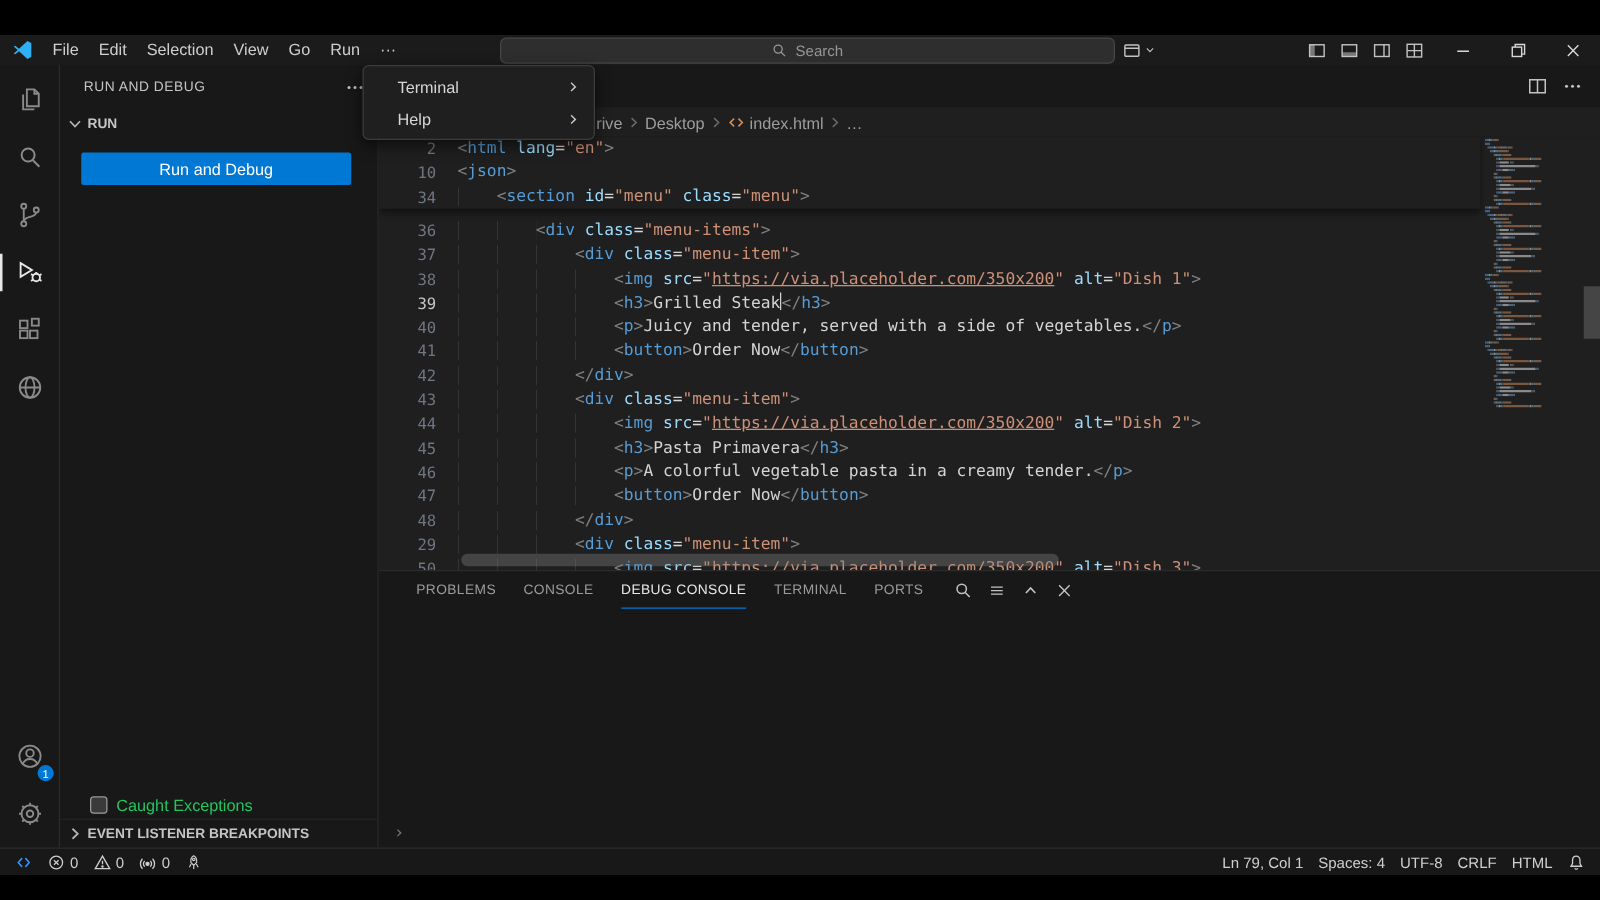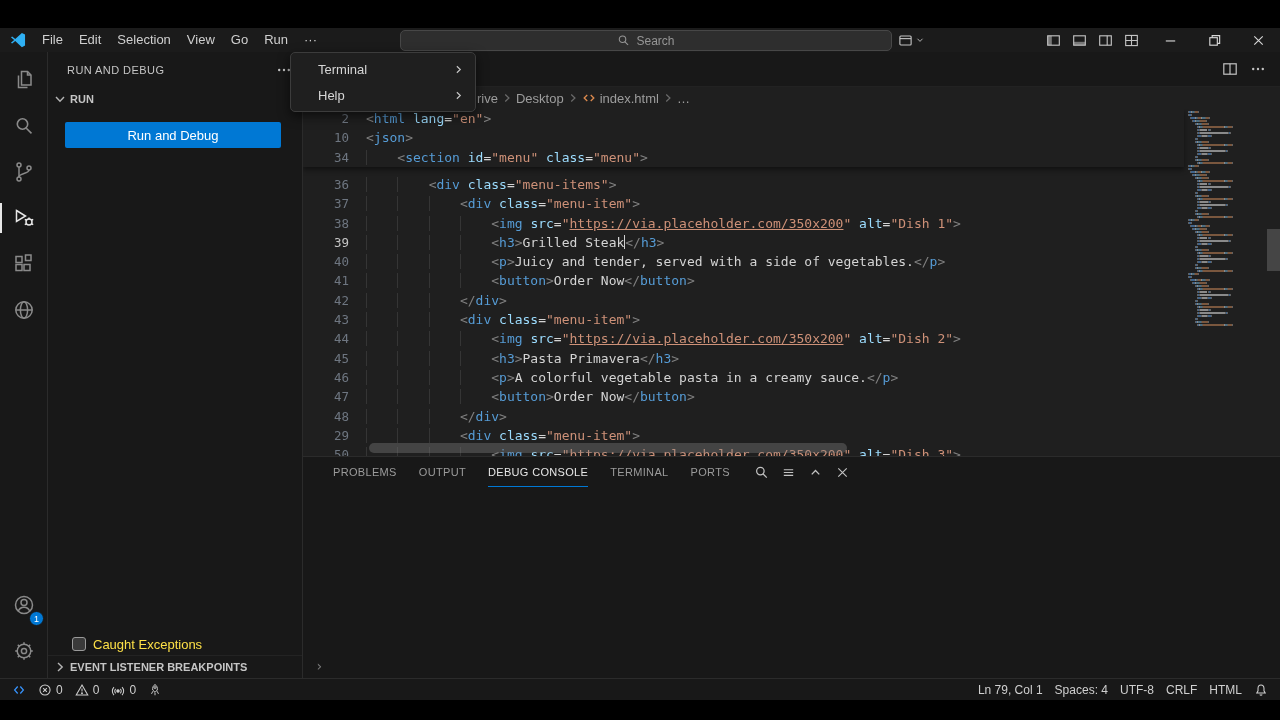--- a/index.html
+++ b/index.html
@@ -53,21 +53,21 @@
   .sb-header .icon{margin-left:auto;width:16px;height:16px;color:#c5c5c5}
   .sb-run-row{display:flex;align-items:center;height:22px;padding-left:4px;margin-top:4px;font-size:11px;font-weight:bold;color:#c5c5c5}
   .sb-run-row .icon{width:16px;height:16px;color:#b5b5b5;margin-right:2px}
   .run-btn{margin:12px 21px 0 17px;height:26px;background:#0078d4;border:none;border-radius:2px;color:#fff;font-size:13px;
     font-family:"Liberation Sans",sans-serif;cursor:pointer}
   .hint{margin:12px 17px 0 17px;font-size:13px;line-height:18px;color:#c5c5c5}
   .hint a{color:#4daafc;text-decoration:none;cursor:pointer}
   .sb-bottom{margin-top:auto}
   .sb-sec{display:flex;align-items:center;height:22px;font-size:11px;font-weight:bold;color:#c5c5c5;border-top:1px solid #232323;padding-left:4px}
   .sb-sec .icon{width:16px;height:16px;color:#b5b5b5;margin-right:2px}
-  .bp-row{display:flex;align-items:center;height:22px;padding-left:24px;font-size:13px;color:#fde047}
+  .bp-row{display:flex;align-items:center;height:22px;padding-left:24px;font-size:13px;color:#22c55e}
   .bp-box{width:14px;height:14px;border:1px solid #9a9a9a;border-radius:3px;background:#3a3a3a;margin-right:7px;box-sizing:border-box}
 
   
   .editor-col{flex:1;display:flex;flex-direction:column;min-width:0}
   .tabbar{height:34px;background:#181818;display:flex;align-items:center;justify-content:flex-end;border-bottom:1px solid #222}
   .tab-actions{display:flex;align-items:center;gap:12px;padding-right:14px;color:#c3c3c3}
   .tab-actions .icon{width:16px;height:16px}
   .breadcrumbs{height:22px;background:#1f1f1f;display:flex;align-items:center;padding-left:172px;font-size:13px;color:#9d9d9d}
   .bc-item{padding:0 2px;display:flex;align-items:center;gap:4px}
   .bc-sep{width:14px;height:14px;color:#6a6a6a}
@@ -440,21 +440,21 @@
             <div class="code-line"><span class="ln">36</span><span class="codetext"><span class="tk-ws">        </span><span class="tk-p">&lt;</span><span class="tk-tag">div</span><span class="tk-txt"> </span><span class="tk-attr">class</span><span class="tk-eq">=</span><span class="tk-str">"menu-items"</span><span class="tk-p">&gt;</span></span></div>
             <div class="code-line"><span class="ln">37</span><span class="codetext"><span class="tk-ws">            </span><span class="tk-p">&lt;</span><span class="tk-tag">div</span><span class="tk-txt"> </span><span class="tk-attr">class</span><span class="tk-eq">=</span><span class="tk-str">"menu-item"</span><span class="tk-p">&gt;</span></span></div>
             <div class="code-line"><span class="ln">38</span><span class="codetext"><span class="tk-ws">                </span><span class="tk-p">&lt;</span><span class="tk-tag">img</span><span class="tk-txt"> </span><span class="tk-attr">src</span><span class="tk-eq">=</span><span class="tk-str">"</span><span class="tk-link">https://via.placeholder.com/350x200</span><span class="tk-str">"</span><span class="tk-txt"> </span><span class="tk-attr">alt</span><span class="tk-eq">=</span><span class="tk-str">"Dish 1"</span><span class="tk-p">&gt;</span></span></div>
             <div class="code-line cursor-line"><span class="ln">39</span><span class="codetext"><span class="tk-ws">                </span><span class="tk-p">&lt;</span><span class="tk-tag">h3</span><span class="tk-p">&gt;</span><span class="tk-txt">Grilled Steak</span><span class="caret"></span><span class="tk-p">&lt;/</span><span class="tk-tag">h3</span><span class="tk-p">&gt;</span></span></div>
             <div class="code-line"><span class="ln">40</span><span class="codetext"><span class="tk-ws">                </span><span class="tk-p">&lt;</span><span class="tk-tag">p</span><span class="tk-p">&gt;</span><span class="tk-txt">Juicy and tender, served with a side of vegetables.</span><span class="tk-p">&lt;/</span><span class="tk-tag">p</span><span class="tk-p">&gt;</span></span></div>
             <div class="code-line"><span class="ln">41</span><span class="codetext"><span class="tk-ws">                </span><span class="tk-p">&lt;</span><span class="tk-tag">button</span><span class="tk-p">&gt;</span><span class="tk-txt">Order Now</span><span class="tk-p">&lt;/</span><span class="tk-tag">button</span><span class="tk-p">&gt;</span></span></div>
             <div class="code-line"><span class="ln">42</span><span class="codetext"><span class="tk-ws">            </span><span class="tk-p">&lt;/</span><span class="tk-tag">div</span><span class="tk-p">&gt;</span></span></div>
             <div class="code-line"><span class="ln">43</span><span class="codetext"><span class="tk-ws">            </span><span class="tk-p">&lt;</span><span class="tk-tag">div</span><span class="tk-txt"> </span><span class="tk-attr">class</span><span class="tk-eq">=</span><span class="tk-str">"menu-item"</span><span class="tk-p">&gt;</span></span></div>
             <div class="code-line"><span class="ln">44</span><span class="codetext"><span class="tk-ws">                </span><span class="tk-p">&lt;</span><span class="tk-tag">img</span><span class="tk-txt"> </span><span class="tk-attr">src</span><span class="tk-eq">=</span><span class="tk-str">"</span><span class="tk-link">https://via.placeholder.com/350x200</span><span class="tk-str">"</span><span class="tk-txt"> </span><span class="tk-attr">alt</span><span class="tk-eq">=</span><span class="tk-str">"Dish 2"</span><span class="tk-p">&gt;</span></span></div>
             <div class="code-line"><span class="ln">45</span><span class="codetext"><span class="tk-ws">                </span><span class="tk-p">&lt;</span><span class="tk-tag">h3</span><span class="tk-p">&gt;</span><span class="tk-txt">Pasta Primavera</span><span class="tk-p">&lt;/</span><span class="tk-tag">h3</span><span class="tk-p">&gt;</span></span></div>
-            <div class="code-line"><span class="ln">46</span><span class="codetext"><span class="tk-ws">                </span><span class="tk-p">&lt;</span><span class="tk-tag">p</span><span class="tk-p">&gt;</span><span class="tk-txt">A colorful vegetable pasta in a creamy sauce.</span><span class="tk-p">&lt;/</span><span class="tk-tag">p</span><span class="tk-p">&gt;</span></span></div>
+            <div class="code-line"><span class="ln">46</span><span class="codetext"><span class="tk-ws">                </span><span class="tk-p">&lt;</span><span class="tk-tag">p</span><span class="tk-p">&gt;</span><span class="tk-txt">A colorful vegetable pasta in a creamy tender.</span><span class="tk-p">&lt;/</span><span class="tk-tag">p</span><span class="tk-p">&gt;</span></span></div>
             <div class="code-line"><span class="ln">47</span><span class="codetext"><span class="tk-ws">                </span><span class="tk-p">&lt;</span><span class="tk-tag">button</span><span class="tk-p">&gt;</span><span class="tk-txt">Order Now</span><span class="tk-p">&lt;/</span><span class="tk-tag">button</span><span class="tk-p">&gt;</span></span></div>
             <div class="code-line"><span class="ln">48</span><span class="codetext"><span class="tk-ws">            </span><span class="tk-p">&lt;/</span><span class="tk-tag">div</span><span class="tk-p">&gt;</span></span></div>
             <div class="code-line"><span class="ln">29</span><span class="codetext"><span class="tk-ws">            </span><span class="tk-p">&lt;</span><span class="tk-tag">div</span><span class="tk-txt"> </span><span class="tk-attr">class</span><span class="tk-eq">=</span><span class="tk-str">"menu-item"</span><span class="tk-p">&gt;</span></span></div>
             <div class="code-line"><span class="ln">50</span><span class="codetext"><span class="tk-ws">                </span><span class="tk-p">&lt;</span><span class="tk-tag">img</span><span class="tk-txt"> </span><span class="tk-attr">src</span><span class="tk-eq">=</span><span class="tk-str">"</span><span class="tk-link">https://via.placeholder.com/350x200</span><span class="tk-str">"</span><span class="tk-txt"> </span><span class="tk-attr">alt</span><span class="tk-eq">=</span><span class="tk-str">"Dish 3"</span><span class="tk-p">&gt;</span></span></div>
           </div>
         <div class="minimap" id="minimap">
             <div class="mm-row">
               <span style="width: 1px; background: rgb(97, 97, 97);"></span>
               <span style="width: 2.2px; background: rgb(65, 101, 140);"></span>
               <span style="width: 1px; background: rgb(138, 138, 138);"></span>
@@ -1211,21 +1211,21 @@
               <span style="width: 1px; background: rgb(97, 97, 97);"></span>
             </div>
           </div>
         <div class="vthumb"></div>
         <div class="hthumb"></div>
       </div>
       <div class="panel">
         <div class="panel-header">
           <div class="ptabs" id="ptabs">
               <div class="ptab">PROBLEMS</div>
-              <div class="ptab">OUTPUT</div>
+              <div class="ptab">CONSOLE</div>
               <div class="ptab active">DEBUG CONSOLE</div>
               <div class="ptab">TERMINAL</div>
               <div class="ptab">PORTS</div>
             </div>
           <div class="picons" id="picons">
               <div class="picon">
                 <span class="icon">
                   <svg viewBox="0 0 16 16">
                     <g fill="none" stroke="currentColor" stroke-width="1.3">
                       <circle cx="6.8" cy="6.5" r="4"></circle>

